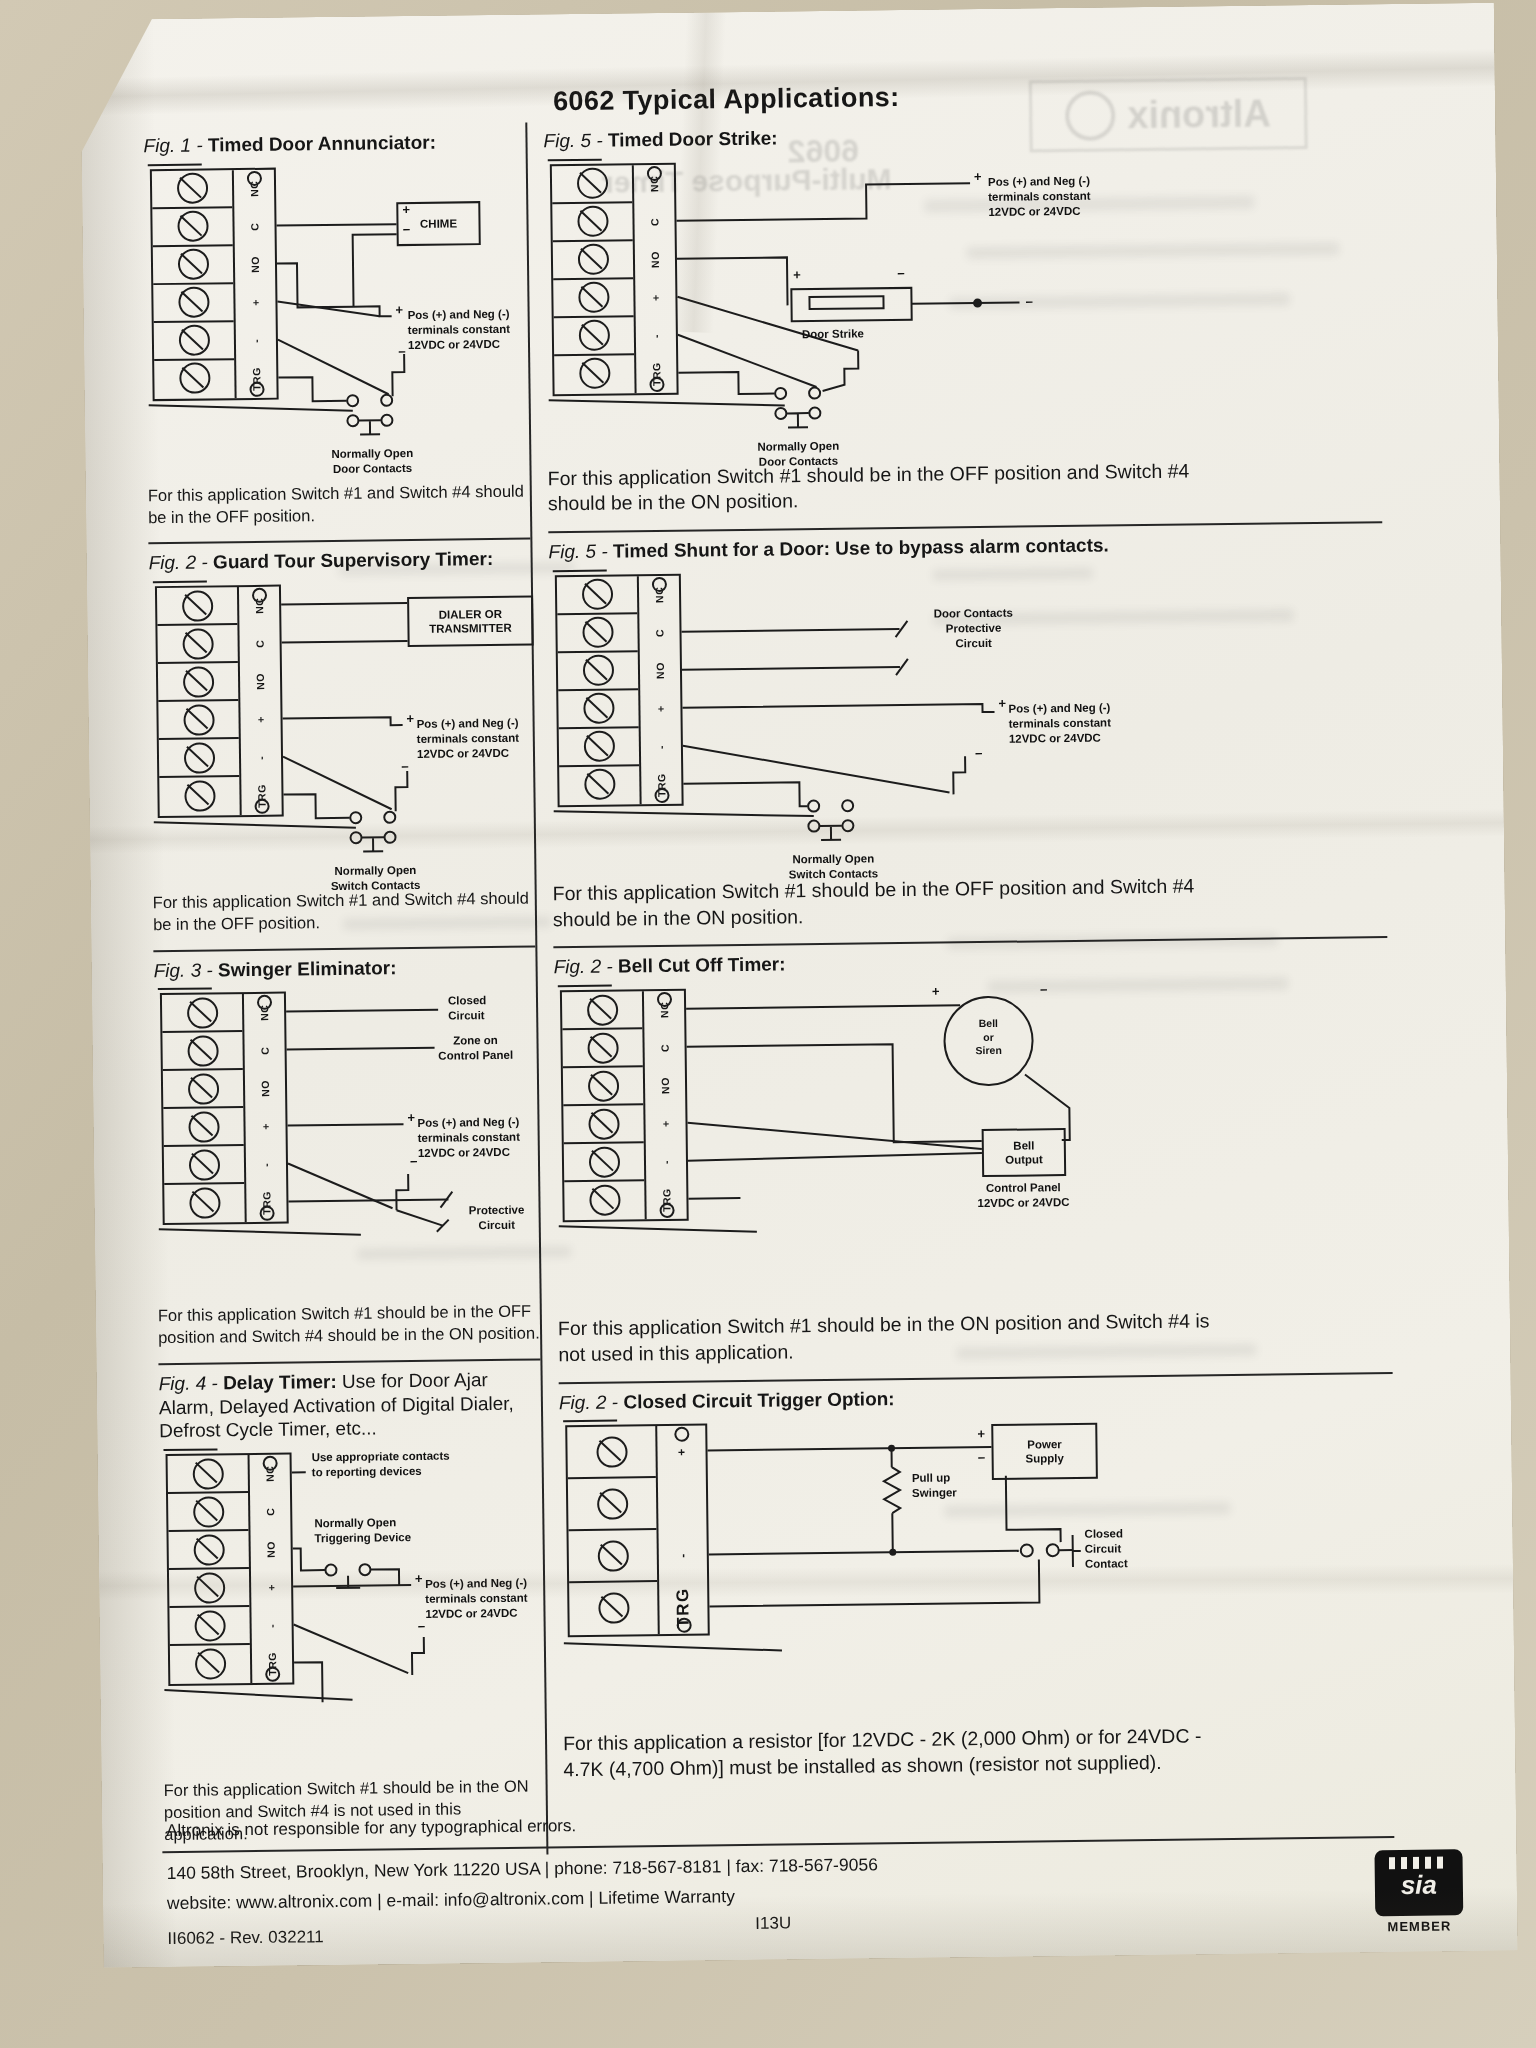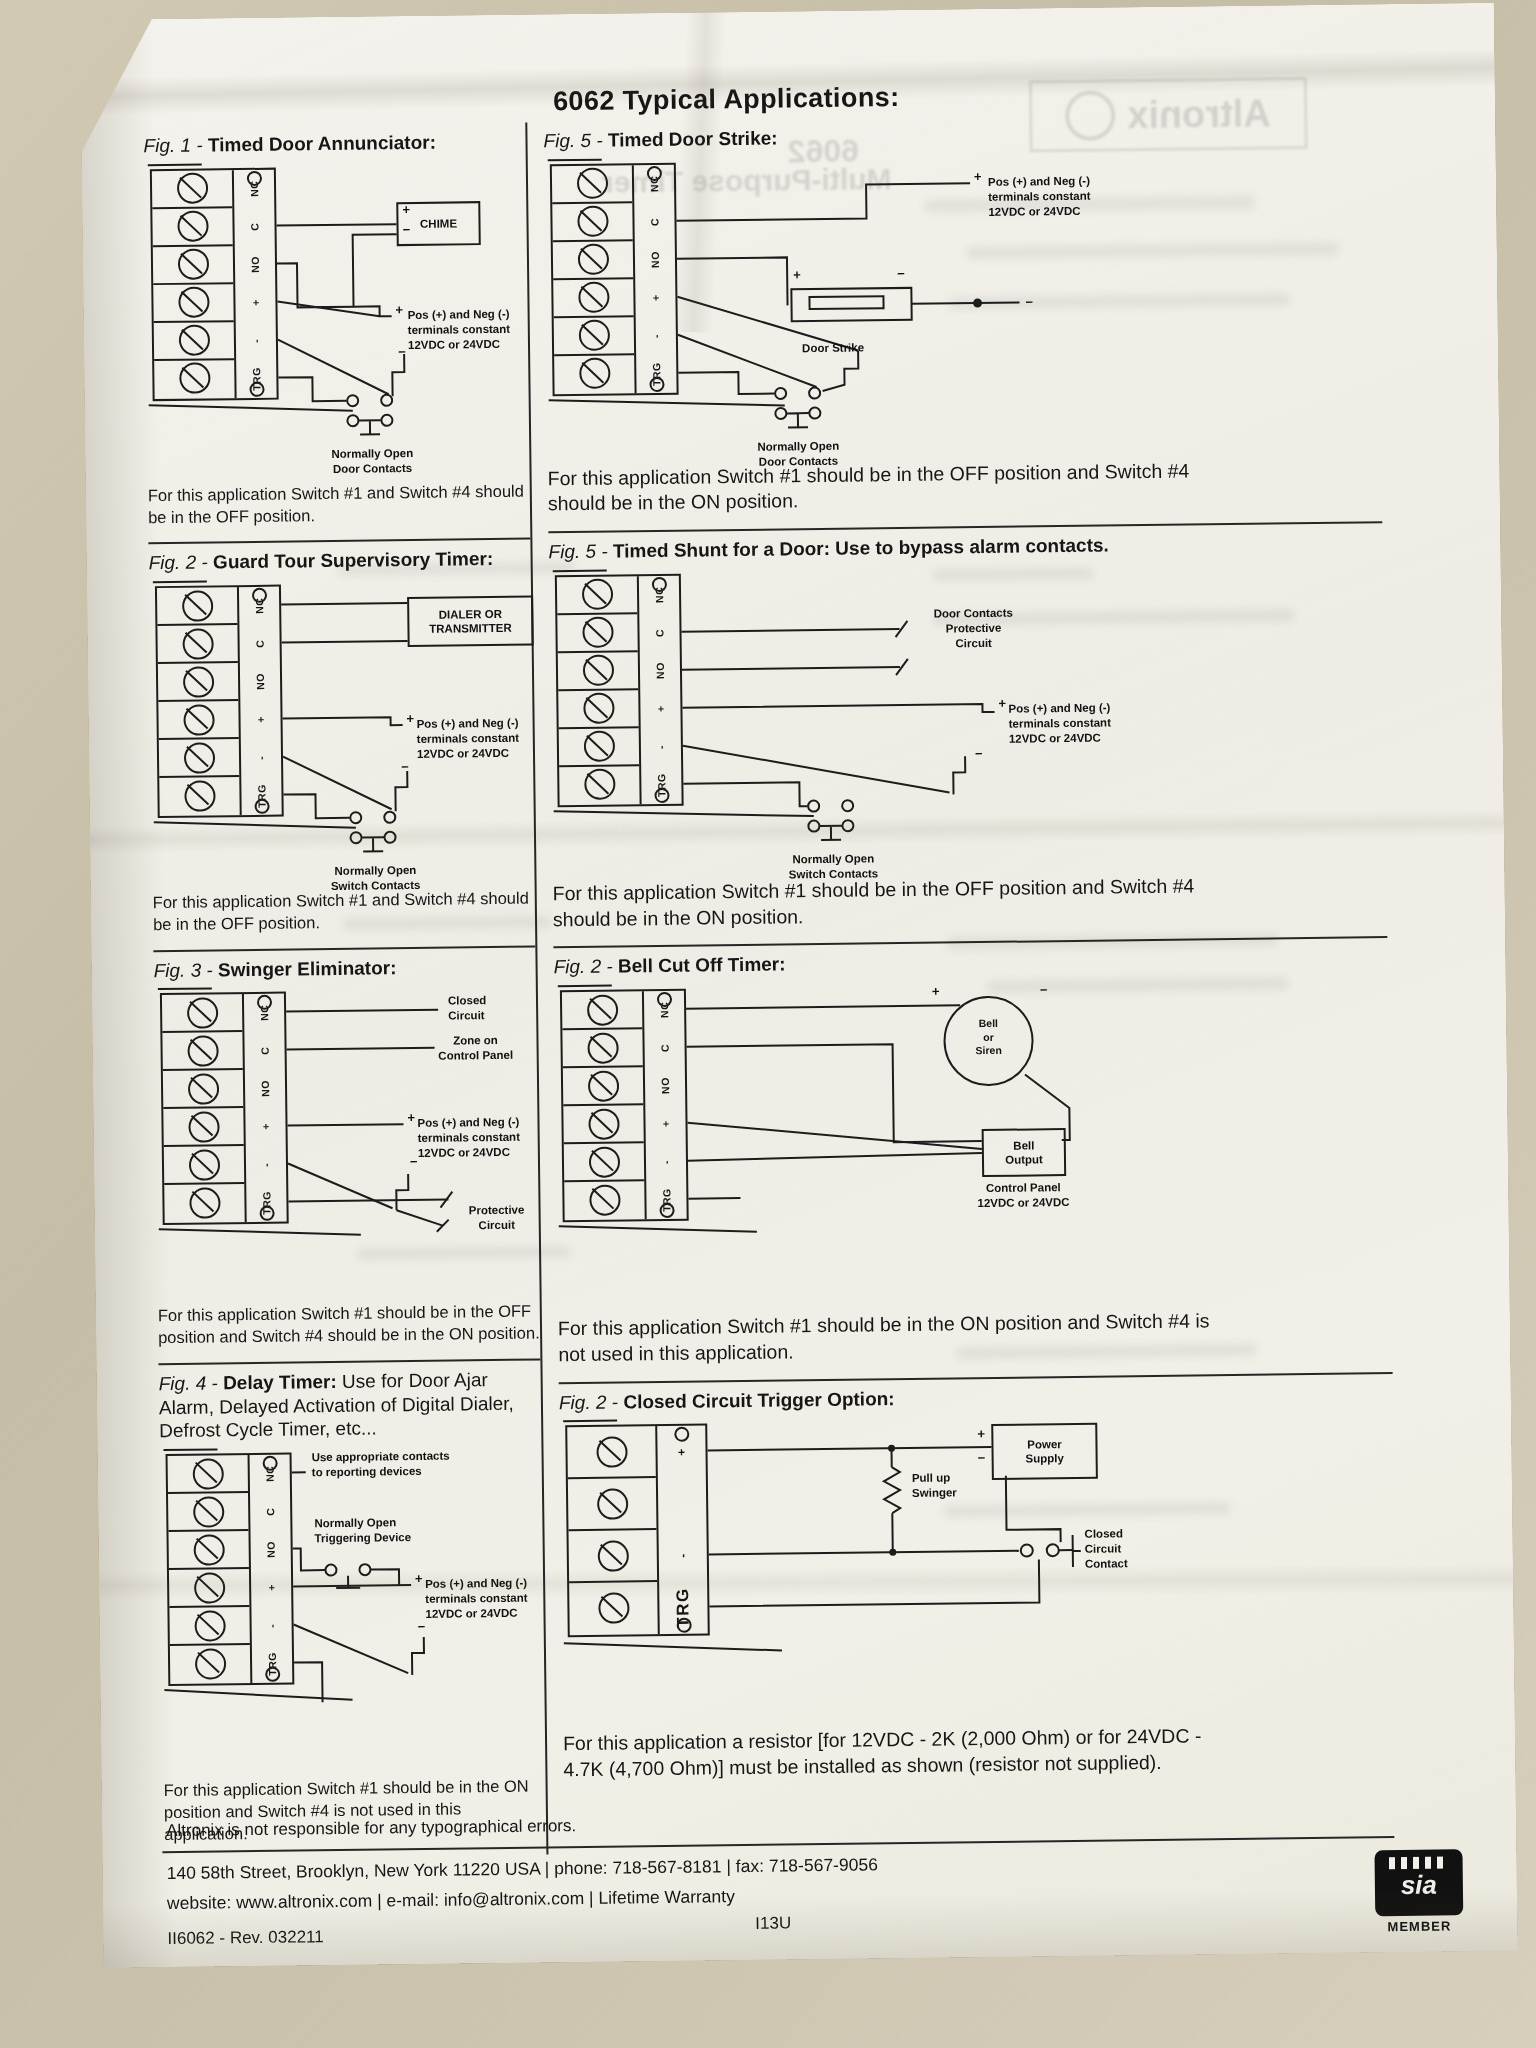--- a/index.html
+++ b/index.html
@@ -440,21 +440,21 @@
               <path d="M132 218 H192 V240 H228"></path>
               <use href="#sw" x="228" y="234"></use>
             </svg>
             <span class="pm" style="left:430px;top:18px">+</span>
             <div class="dlabel" style="left:444px;top:24px">Pos (+) and Neg (-)
 terminals constant
 12VDC or 24VDC</div>
             <span class="pm" style="left:248px;top:114px">+</span>
             <span class="pm" style="left:352px;top:114px">−</span>
             <span class="pm" style="left:480px;top:144px">−</span>
-            <div class="dlabel" style="left:256px;top:188px">Door Strike</div>
+            <div class="dlabel" style="left:256px;top:174px">Door Strike</div>
             <div class="dlabel center" style="left:176px;top:286px;width:150px">Normally Open
 Door Contacts</div>
           </div>
           <p class="caption">For this application Switch #1 should be in the OFF position and Switch #4 should be in the ON position.</p>
         </section>
 
         <section class="fig">
           <div class="fig-title">
             <span class="fx">Fig. 5 -</span>
             <span class="ft">Timed Shunt for a Door:</span>

